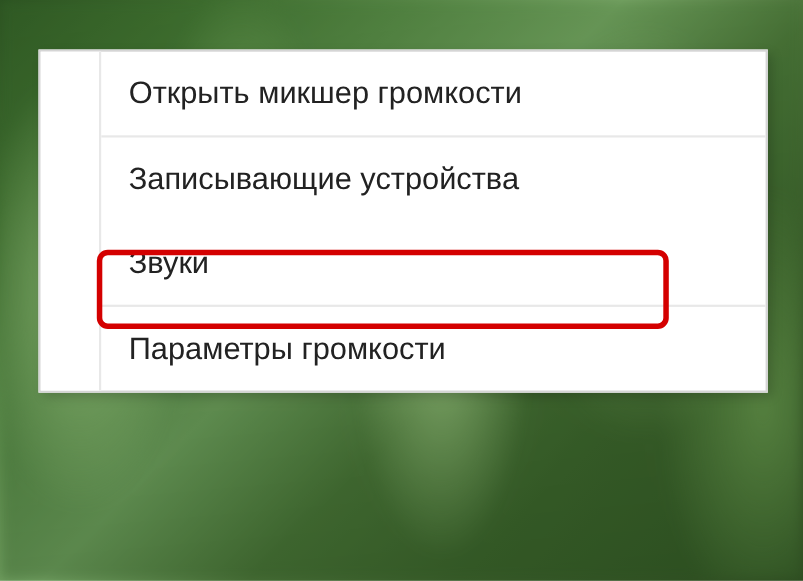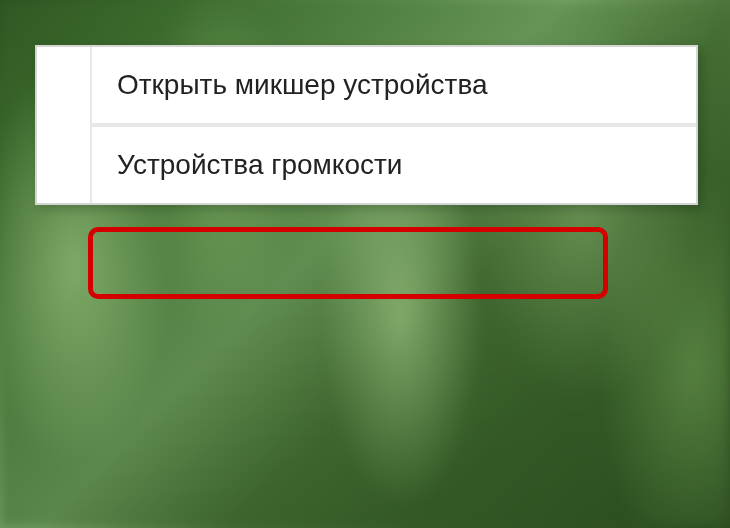--- a/index.html
+++ b/index.html
@@ -75,29 +75,35 @@
     }
   </style>
 </head>
 <body>
 
 <div class="context-menu">
   <div class="menu-inner">
     <div class="icon-gutter"></div>
 
     <div class="menu-item">
-      <span>Открыть микшер устройства</span>
+      <span>Открыть микшер громкости</span>
     </div>
 
     <div class="menu-separator"></div>
 
 
+    <div class="menu-item">
+      <span>Записывающие устройства</span>
+    </div>
 
+    <div class="menu-item">
+      <span>Звуки</span>
+    </div>
 
     <div class="menu-separator"></div>
 
     <div class="menu-item">
-      <span>Устройства громкости</span>
+      <span>Параметры громкости</span>
     </div>
   </div>
 </div>
 
 <div class="highlight-box"></div>
 
 </body></html>

